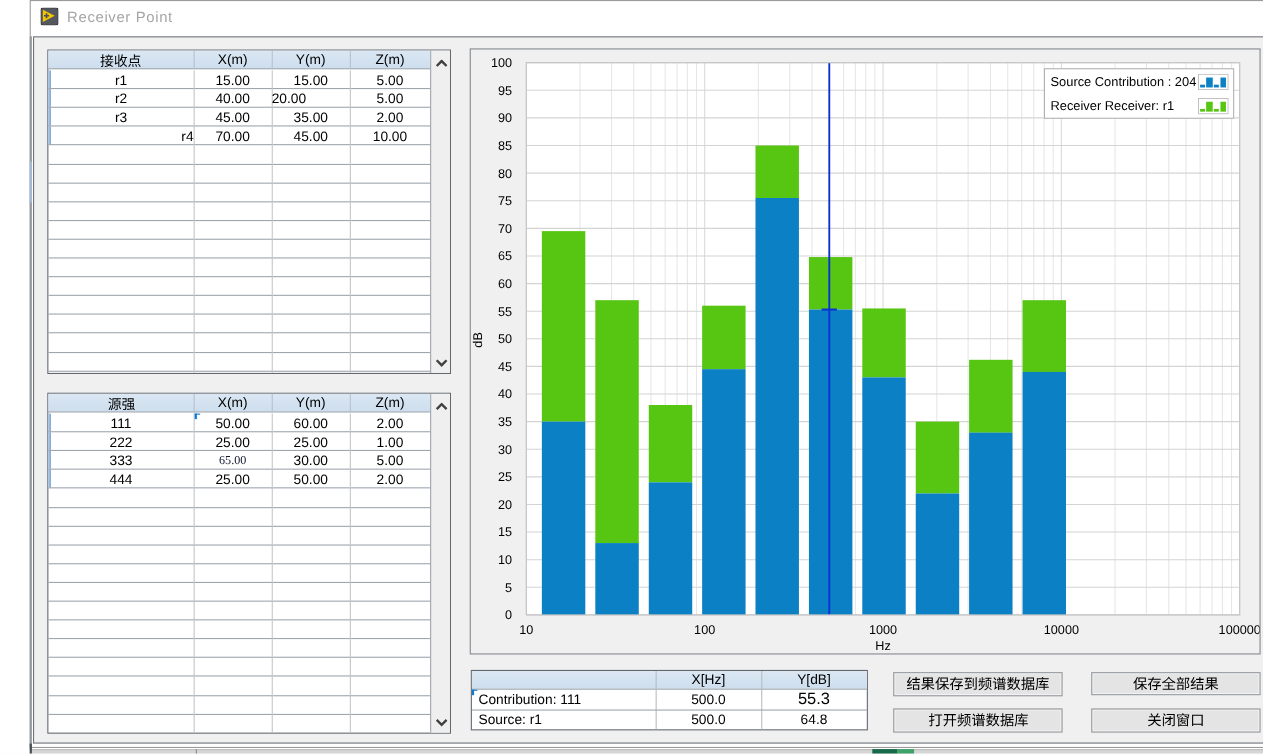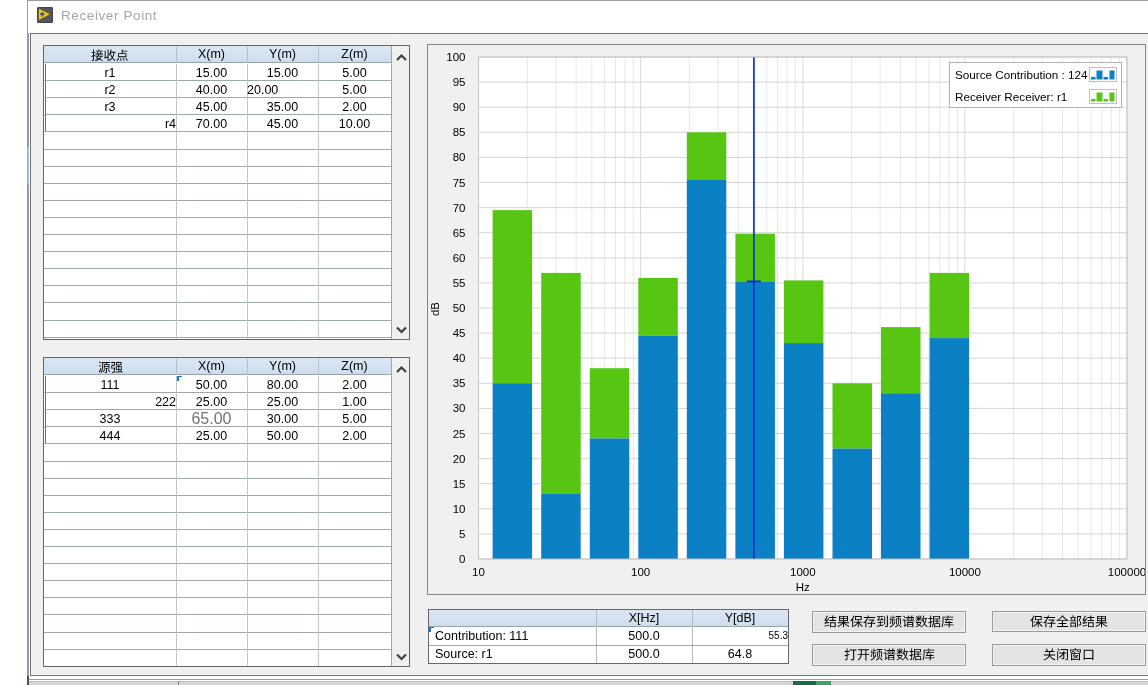--- a/index.html
+++ b/index.html
@@ -116,30 +116,30 @@
     <div class="abs" style="left:17px;top:597.3px;width:347px;height:1px;background:#9ea6ae;"></div>
     <div class="abs" style="left:17px;top:614.4px;width:347px;height:1px;background:#9ea6ae;"></div>
     <div class="abs" style="left:17px;top:631.5px;width:347px;height:1px;background:#9ea6ae;"></div>
     <div class="abs" style="left:17px;top:648.6px;width:347px;height:1px;background:#9ea6ae;"></div>
     <div class="abs" style="left:149px;top:376px;width:1px;height:290px;background:#c2c6ca;"></div>
     <div class="abs" style="left:220px;top:376px;width:1px;height:290px;background:#c2c6ca;"></div>
     <div class="abs" style="left:291px;top:376px;width:1px;height:290px;background:#c2c6ca;"></div>
     <div class="abs" style="left:18px;top:376.0px;width:1.3px;height:16.1px;background:#2b7bd4;"></div>
     <span class="abs" style="left:17px;top:376.5px;width:132px;height:16px;line-height:16px;text-align:center;font-size:12.5px;color:#000;">111</span>
     <span class="abs" style="left:149px;top:376.5px;width:71px;height:16px;line-height:16px;text-align:center;font-size:12.5px;color:#000;">50.00</span>
-    <span class="abs" style="left:220px;top:376.5px;width:71px;height:16px;line-height:16px;text-align:center;font-size:12.5px;color:#000;">80.00</span>
+    <span class="abs" style="left:220px;top:376.5px;width:71px;height:16px;line-height:16px;text-align:center;font-size:12.5px;color:#000;">60.00</span>
     <span class="abs" style="left:291px;top:376.5px;width:73px;height:16px;line-height:16px;text-align:center;font-size:12.5px;color:#000;">2.00</span>
     <div class="abs" style="left:18px;top:393.1px;width:1.3px;height:16.1px;background:#2b7bd4;"></div>
-    <span class="abs" style="left:17px;top:393.6px;width:132px;height:16px;line-height:16px;text-align:right;font-size:12.5px;color:#000;">222</span>
+    <span class="abs" style="left:17px;top:393.6px;width:132px;height:16px;line-height:16px;text-align:center;font-size:12.5px;color:#000;">222</span>
     <span class="abs" style="left:149px;top:393.6px;width:71px;height:16px;line-height:16px;text-align:center;font-size:12.5px;color:#000;">25.00</span>
     <span class="abs" style="left:220px;top:393.6px;width:71px;height:16px;line-height:16px;text-align:center;font-size:12.5px;color:#000;">25.00</span>
     <span class="abs" style="left:291px;top:393.6px;width:73px;height:16px;line-height:16px;text-align:center;font-size:12.5px;color:#000;">1.00</span>
     <div class="abs" style="left:18px;top:410.2px;width:1.3px;height:16.1px;background:#2b7bd4;"></div>
     <span class="abs" style="left:17px;top:410.7px;width:132px;height:16px;line-height:16px;text-align:center;font-size:12.5px;color:#000;">333</span>
-    <span class="abs" style="left:149px;top:410.7px;width:71px;height:16px;line-height:16px;text-align:center;font-size:16px;color:#737373;">65.00</span>
+    <span class="abs" style="left:149px;top:410.7px;width:71px;height:16px;line-height:16px;text-align:center;font-size:11px;color:#0f172a;font-family:Liberation Serif, serif;">65.00</span>
     <span class="abs" style="left:220px;top:410.7px;width:71px;height:16px;line-height:16px;text-align:center;font-size:12.5px;color:#000;">30.00</span>
     <span class="abs" style="left:291px;top:410.7px;width:73px;height:16px;line-height:16px;text-align:center;font-size:12.5px;color:#000;">5.00</span>
     <div class="abs" style="left:18px;top:427.3px;width:1.3px;height:16.1px;background:#2b7bd4;"></div>
     <span class="abs" style="left:17px;top:427.8px;width:132px;height:16px;line-height:16px;text-align:center;font-size:12.5px;color:#000;">444</span>
     <span class="abs" style="left:149px;top:427.8px;width:71px;height:16px;line-height:16px;text-align:center;font-size:12.5px;color:#000;">25.00</span>
     <span class="abs" style="left:220px;top:427.8px;width:71px;height:16px;line-height:16px;text-align:center;font-size:12.5px;color:#000;">50.00</span>
     <span class="abs" style="left:291px;top:427.8px;width:73px;height:16px;line-height:16px;text-align:center;font-size:12.5px;color:#000;">2.00</span>
 <div class="abs" style="left:150px;top:376px;width:5px;height:5px;border-left:2px solid #0f7ad1;border-top:1px solid #0f7ad1;"></div>
 <div class="abs" style="left:400px;top:44px;width:719px;height:551px;border:1px solid #84888e;background:#f0f0f0;"></div>
 <svg class="abs" style="left:401px;top:45px;" width="717" height="549" viewBox="401 45 717 549">
@@ -248,21 +248,21 @@
       <text x="438.5" y="61.0" font-size="11.5" text-anchor="end" fill="#000">100</text>
       <text x="451.5" y="576" font-size="11.5" text-anchor="middle" fill="#000">10</text>
       <text x="613.6" y="576" font-size="11.5" text-anchor="middle" fill="#000">100</text>
       <text x="775.8" y="576" font-size="11.5" text-anchor="middle" fill="#000">1000</text>
       <text x="937.9" y="576" font-size="11.5" text-anchor="middle" fill="#000">10000</text>
       <text x="1100.0" y="576" font-size="11.5" text-anchor="middle" fill="#000">100000</text>
       <text x="775.8" y="590.5" font-size="11.5" text-anchor="middle" fill="#000">Hz</text>
       <text transform="translate(411.5,309) rotate(-90)" font-size="11.5" text-anchor="middle" fill="#000">dB</text>
     </svg>
 <div class="abs" style="left:922px;top:62px;width:173px;height:46px;background:#fff;border:1px solid #b2b2b2;"></div>
-<span class="abs" style="left:928px;top:66px;height:17px;line-height:17px;font-size:11.7px;color:#000;white-space:nowrap;">Source Contribution : 124</span>
+<span class="abs" style="left:928px;top:66px;height:17px;line-height:17px;font-size:11.7px;color:#000;white-space:nowrap;">Source Contribution : 204</span>
 <span class="abs" style="left:928px;top:87.5px;height:17px;line-height:17px;font-size:11.7px;color:#000;white-space:nowrap;">Receiver Receiver: r1</span>
 <svg class="abs" style="left:1062px;top:67px;" width="28" height="15" viewBox="0 0 28 15">
       <rect x="0.5" y="0.5" width="27" height="14" fill="#fff" stroke="#c0c0c0"></rect>
       <rect x="2" y="10" width="4.5" height="2.5" fill="#0b80c4"></rect>
       <rect x="7.5" y="3.5" width="6" height="9" fill="#0b80c4"></rect>
       <rect x="14.5" y="10" width="4.5" height="2.5" fill="#0b80c4"></rect>
       <rect x="20.5" y="3.5" width="5" height="9" fill="#0b80c4"></rect>
     </svg>
 <svg class="abs" style="left:1062px;top:89px;" width="28" height="15" viewBox="0 0 28 15">
       <rect x="0.5" y="0.5" width="27" height="14" fill="#fff" stroke="#c0c0c0"></rect>
@@ -273,21 +273,21 @@
     </svg>
 <div class="abs" style="left:401px;top:609px;width:361px;height:55px;border:1px solid #63686f;background:#fff;"></div>
 <div class="abs" style="left:402px;top:610px;width:359px;height:17px;background:linear-gradient(180deg,#dbe7f3,#cddeee);border-bottom:1px solid #99a3ad;"></div>
 <div class="abs" style="left:569px;top:610px;width:1px;height:53px;background:#b6bcc2;"></div>
 <div class="abs" style="left:665px;top:610px;width:1px;height:53px;background:#b6bcc2;"></div>
 <span class="abs" style="left:569px;top:610px;width:96px;height:17px;line-height:17px;text-align:center;font-size:12.5px;">X[Hz]</span>
 <span class="abs" style="left:665px;top:610px;width:96px;height:17px;line-height:17px;text-align:center;font-size:12.5px;">Y[dB]</span>
 <div class="abs" style="left:402px;top:645px;width:359px;height:1px;background:#9ea6ae;"></div>
 <span class="abs" style="left:408px;top:628.0px;height:16px;line-height:16px;font-size:12.5px;">Contribution: 111</span>
 <span class="abs" style="left:569px;top:628.0px;width:96px;height:16px;line-height:16px;text-align:center;font-size:12.5px;">500.0</span>
-<span class="abs" style="left:665px;top:628.0px;width:96px;height:16px;line-height:16px;text-align:right;font-size:10px;">55.3</span>
+<span class="abs" style="left:665px;top:628.0px;width:96px;height:16px;line-height:16px;text-align:center;font-size:15px;">55.3</span>
 <span class="abs" style="left:408px;top:645.7px;height:16px;line-height:16px;font-size:12.5px;">Source: r1</span>
 <span class="abs" style="left:569px;top:645.7px;width:96px;height:16px;line-height:16px;text-align:center;font-size:12.5px;">500.0</span>
 <span class="abs" style="left:665px;top:645.7px;width:96px;height:16px;line-height:16px;text-align:center;font-size:12.5px;">64.8</span>
 <div class="abs" style="left:402px;top:627px;width:5px;height:5px;border-left:2px solid #0f7ad1;border-top:1px solid #0f7ad1;"></div>
 <div class="abs" style="left:785px;top:611px;width:154px;height:22px;background:#e4e4e4;border:1px solid #989ca0;box-shadow:inset 0 0 0 1px #f3f3f3;"></div>
     <div class="abs" style="left:797.0px;top:614.0px;">
       <svg width="130" height="16" viewBox="0 -12.3 130 16" style="display:block">
         <path d="M0.5 -0.7 0.6 0.3C1.9 0.0 3.6 -0.3 5.3 -0.7L5.2 -1.6C3.5 -1.3 1.7 -0.9 0.5 -0.7ZM0.7 -5.6C0.9 -5.6 1.2 -5.7 2.9 -5.9C2.3 -5.1 1.8 -4.4 1.5 -4.2C1.1 -3.7 0.8 -3.4 0.5 -3.3C0.6 -3.1 0.8 -2.6 0.8 -2.4C1.1 -2.6 1.6 -2.7 5.2 -3.3C5.2 -3.5 5.2 -3.9 5.2 -4.2L2.3 -3.7C3.3 -4.8 4.4 -6.2 5.2 -7.6L4.3 -8.2C4.1 -7.7 3.8 -7.2 3.5 -6.8L1.8 -6.6C2.5 -7.7 3.3 -9.1 3.9 -10.4L2.9 -10.8C2.4 -9.3 1.4 -7.7 1.1 -7.3C0.9 -6.9 0.6 -6.6 0.4 -6.5C0.5 -6.3 0.7 -5.8 0.7 -5.6ZM8.3 -10.9V-9.2H5.3V-8.2H8.3V-6.2H5.6V-5.3H12.0V-6.2H9.3V-8.2H12.3V-9.2H9.3V-10.9ZM6.0 -4.0V1.0H6.9V0.5H10.7V1.0H11.7V-4.0ZM6.9 -0.4V-3.1H10.7V-0.4Z M15.1 -10.3V-5.1H19.0V-4.0H13.8V-3.1H18.2C17.0 -1.9 15.2 -0.8 13.5 -0.2C13.7 0.0 14.0 0.4 14.1 0.6C15.9 -0.0 17.7 -1.3 19.0 -2.7V1.0H20.0V-2.8C21.3 -1.4 23.2 -0.1 24.9 0.5C25.0 0.3 25.3 -0.1 25.5 -0.3C23.9 -0.8 22.0 -1.9 20.8 -3.1H25.2V-4.0H20.0V-5.1H24.0V-10.3ZM16.1 -7.3H19.0V-6.0H16.1ZM20.0 -7.3H23.0V-6.0H20.0ZM16.1 -9.5H19.0V-8.1H16.1ZM20.0 -9.5H23.0V-8.1H20.0Z M31.9 -9.4H36.7V-7.0H31.9ZM30.9 -10.3V-6.2H33.8V-4.5H30.0V-3.7H33.2C32.3 -2.3 30.9 -1.0 29.6 -0.3C29.8 -0.1 30.1 0.2 30.3 0.5C31.6 -0.3 32.9 -1.6 33.8 -3.0V1.0H34.7V-3.1C35.6 -1.6 36.9 -0.3 38.1 0.5C38.2 0.2 38.5 -0.1 38.8 -0.3C37.5 -1.0 36.2 -2.3 35.3 -3.7H38.4V-4.5H34.7V-6.2H37.7V-10.3ZM29.6 -10.9C28.8 -8.9 27.6 -7.0 26.3 -5.7C26.5 -5.5 26.8 -5.0 26.8 -4.8C27.3 -5.3 27.8 -5.8 28.2 -6.4V1.0H29.2V-7.9C29.7 -8.7 30.1 -9.7 30.5 -10.6Z M47.0 -4.5V-3.5H43.4V-2.5H47.0V-0.1C47.0 0.1 46.9 0.1 46.7 0.1C46.5 0.1 45.7 0.1 44.8 0.1C45.0 0.4 45.1 0.8 45.1 1.0C46.2 1.0 47.0 1.0 47.4 0.9C47.8 0.7 48.0 0.5 48.0 -0.1V-2.5H51.4V-3.5H48.0V-4.2C48.9 -4.8 49.9 -5.6 50.6 -6.4L50.0 -6.9L49.8 -6.8H44.5V-5.9H48.9C48.3 -5.4 47.6 -4.9 47.0 -4.5ZM44.0 -10.9C43.8 -10.4 43.7 -9.8 43.4 -9.2H39.8V-8.3H43.0C42.2 -6.5 41.0 -4.8 39.4 -3.7C39.6 -3.5 39.8 -3.1 39.9 -2.8C40.5 -3.2 41.0 -3.7 41.4 -4.2V1.0H42.4V-5.3C43.1 -6.3 43.7 -7.2 44.1 -8.3H51.2V-9.2H44.5C44.7 -9.7 44.9 -10.2 45.0 -10.7Z M60.3 -9.8V-1.9H61.2V-9.8ZM62.9 -10.7V-0.5C62.9 -0.3 62.8 -0.2 62.6 -0.2C62.4 -0.2 61.7 -0.2 60.9 -0.2C61.1 0.1 61.2 0.5 61.3 0.8C62.2 0.8 62.9 0.7 63.3 0.6C63.7 0.4 63.9 0.1 63.9 -0.5V-10.7ZM52.8 -0.5 53.0 0.4C54.7 0.1 57.2 -0.4 59.5 -0.9L59.5 -1.7L56.7 -1.2V-3.3H59.3V-4.1H56.7V-5.5H55.8V-4.1H53.3V-3.3H55.8V-1.1ZM53.5 -5.7C53.9 -5.8 54.3 -5.9 58.4 -6.3C58.6 -6.0 58.7 -5.7 58.9 -5.5L59.6 -6.0C59.2 -6.7 58.4 -7.9 57.6 -8.8L56.9 -8.4C57.3 -8.0 57.6 -7.5 57.9 -7.1L54.6 -6.8C55.1 -7.5 55.6 -8.3 56.1 -9.2H59.6V-10.1H52.9V-9.2H55.0C54.6 -8.3 54.0 -7.4 53.8 -7.2C53.6 -6.9 53.4 -6.7 53.2 -6.6C53.3 -6.4 53.5 -5.9 53.5 -5.7Z M74.1 -6.5C74.1 -2.0 73.9 -0.5 70.8 0.4C71.0 0.6 71.2 0.9 71.3 1.1C74.7 0.1 74.9 -1.7 74.9 -6.5ZM74.5 -1.1C75.3 -0.4 76.5 0.5 77.0 1.1L77.6 0.4C77.0 -0.1 75.9 -1.0 75.0 -1.6ZM70.6 -5.0C69.9 -2.3 68.4 -0.5 65.6 0.3C65.8 0.5 66.1 0.8 66.1 1.1C69.1 0.0 70.7 -1.9 71.4 -4.8ZM66.7 -5.2C66.5 -4.2 66.0 -3.2 65.5 -2.6C65.7 -2.5 66.1 -2.2 66.2 -2.1C66.8 -2.8 67.3 -3.9 67.5 -5.0ZM72.1 -7.9V-1.8H72.9V-7.1H76.1V-1.8H77.0V-7.9H74.6L75.2 -9.3H77.3V-10.2H71.7V-9.3H74.2C74.1 -8.8 73.9 -8.3 73.7 -7.9ZM66.5 -9.8V-6.9H65.5V-6.0H68.2V-2.1H69.1V-6.0H71.5V-6.9H69.3V-8.5H71.2V-9.3H69.3V-10.9H68.5V-6.9H67.3V-9.8Z M79.2 -10.0C79.8 -9.3 80.6 -8.5 81.0 -7.9L81.7 -8.6C81.3 -9.1 80.5 -10.0 79.8 -10.6ZM82.3 -7.8C82.8 -7.3 83.2 -6.6 83.4 -6.2L84.1 -6.6C83.9 -7.1 83.4 -7.7 83.0 -8.2ZM89.2 -8.2C88.9 -7.7 88.5 -6.9 88.1 -6.5L88.8 -6.1C89.1 -6.6 89.6 -7.2 89.9 -7.8ZM78.6 -6.8V-5.9H80.4V-1.1C80.4 -0.6 80.0 -0.2 79.8 -0.1C79.9 0.1 80.1 0.5 80.2 0.8C80.4 0.5 80.8 0.3 82.8 -1.2C82.7 -1.4 82.5 -1.8 82.5 -2.0L81.3 -1.2V-6.8ZM81.9 -5.8V-5.0H90.5V-5.8H87.7V-8.4H90.0V-9.3H87.8C88.1 -9.7 88.4 -10.2 88.7 -10.6L87.8 -11.0C87.6 -10.5 87.3 -9.8 87.0 -9.3H84.9L85.3 -9.5C85.1 -9.9 84.7 -10.5 84.3 -10.9L83.6 -10.6C83.9 -10.2 84.3 -9.7 84.5 -9.3H82.3V-8.4H84.6V-5.8ZM85.4 -8.4H86.8V-5.8H85.4ZM84.1 -1.6H88.3V-0.4H84.1ZM84.1 -2.4V-3.4H88.3V-2.4ZM83.2 -4.2V1.0H84.1V0.3H88.3V1.0H89.3V-4.2Z M96.8 -10.7C96.5 -10.2 96.1 -9.4 95.8 -8.9L96.4 -8.6C96.8 -9.1 97.2 -9.7 97.6 -10.3ZM92.1 -10.3C92.5 -9.8 92.8 -9.0 93.0 -8.6L93.7 -8.9C93.6 -9.4 93.2 -10.1 92.9 -10.6ZM96.3 -3.4C96.0 -2.7 95.6 -2.1 95.1 -1.6C94.6 -1.9 94.1 -2.1 93.6 -2.3C93.8 -2.7 94.0 -3.0 94.2 -3.4ZM92.4 -2.0C93.1 -1.7 93.8 -1.4 94.4 -1.1C93.6 -0.5 92.6 -0.1 91.5 0.2C91.7 0.4 91.9 0.7 92.0 0.9C93.2 0.6 94.3 0.1 95.2 -0.7C95.7 -0.4 96.1 -0.1 96.4 0.1L97.0 -0.6C96.7 -0.8 96.3 -1.0 95.9 -1.2C96.6 -2.0 97.1 -2.9 97.4 -4.0L96.9 -4.2L96.7 -4.2H94.6L94.9 -4.9L94.0 -5.0C93.9 -4.8 93.8 -4.5 93.7 -4.2H91.9V-3.4H93.3C93.0 -2.9 92.7 -2.4 92.4 -2.0ZM94.3 -10.9V-8.5H91.7V-7.7H94.0C93.4 -6.9 92.4 -6.0 91.5 -5.7C91.7 -5.5 91.9 -5.1 92.0 -4.9C92.8 -5.3 93.7 -6.1 94.3 -6.8V-5.3H95.3V-7.0C95.9 -6.6 96.7 -6.0 97.0 -5.7L97.5 -6.4C97.2 -6.6 96.1 -7.3 95.4 -7.7H97.9V-8.5H95.3V-10.9ZM99.2 -10.8C98.9 -8.5 98.3 -6.3 97.3 -5.0C97.5 -4.8 97.8 -4.5 98.0 -4.4C98.3 -4.9 98.6 -5.4 98.9 -6.1C99.2 -4.8 99.5 -3.6 100.0 -2.6C99.3 -1.4 98.3 -0.4 96.9 0.3C97.0 0.5 97.3 0.9 97.4 1.1C98.7 0.4 99.7 -0.5 100.5 -1.7C101.2 -0.6 102.0 0.3 103.0 0.9C103.1 0.7 103.4 0.3 103.6 0.2C102.5 -0.4 101.7 -1.4 101.0 -2.6C101.7 -3.9 102.2 -5.5 102.4 -7.5H103.3V-8.4H99.6C99.8 -9.1 100.0 -9.9 100.1 -10.7ZM101.5 -7.5C101.3 -6.0 101.0 -4.7 100.5 -3.6C100.0 -4.8 99.7 -6.1 99.4 -7.5Z M110.3 -3.1V1.1H111.2V0.5H115.2V1.0H116.1V-3.1H113.5V-4.7H116.5V-5.6H113.5V-7.0H116.0V-10.3H109.1V-6.4C109.1 -4.4 109.0 -1.5 107.7 0.5C107.9 0.6 108.3 0.9 108.5 1.0C109.6 -0.6 109.9 -2.8 110.0 -4.7H112.6V-3.1ZM110.1 -9.5H115.1V-7.8H110.1ZM110.1 -7.0H112.6V-5.6H110.1L110.1 -6.4ZM111.2 -0.3V-2.3H115.2V-0.3ZM106.2 -10.9V-8.3H104.5V-7.4H106.2V-4.5C105.5 -4.3 104.9 -4.1 104.4 -4.0L104.6 -3.1L106.2 -3.5V-0.2C106.2 0.0 106.1 0.1 106.0 0.1C105.8 0.1 105.3 0.1 104.7 0.1C104.8 0.3 105.0 0.7 105.0 0.9C105.8 1.0 106.3 0.9 106.6 0.8C107.0 0.6 107.1 0.4 107.1 -0.2V-3.8L108.6 -4.3L108.4 -5.2L107.1 -4.8V-7.4H108.5V-8.3H107.1V-10.9Z M121.2 -3.2C121.3 -3.3 121.8 -3.4 122.4 -3.4H124.7V-1.9H120.0V-1.0H124.7V1.0H125.7V-1.0H129.4V-1.9H125.7V-3.4H128.5V-4.3H125.7V-5.6H124.7V-4.3H122.2C122.6 -4.8 123.0 -5.5 123.4 -6.3H128.9V-7.1H123.9L124.3 -8.1L123.3 -8.4C123.1 -8.0 123.0 -7.6 122.8 -7.1H120.4V-6.3H122.4C122.0 -5.6 121.7 -5.1 121.6 -4.9C121.3 -4.5 121.1 -4.2 120.9 -4.1C121.0 -3.9 121.2 -3.4 121.2 -3.2ZM123.1 -10.7C123.3 -10.4 123.5 -10.0 123.7 -9.6H118.6V-5.8C118.6 -4.0 118.5 -1.3 117.4 0.5C117.6 0.7 118.1 0.9 118.2 1.1C119.4 -0.9 119.5 -3.8 119.5 -5.8V-8.7H129.4V-9.6H124.8C124.6 -10.0 124.3 -10.5 124.0 -10.9Z" fill="#000"></path>
       </svg>
     </div>

